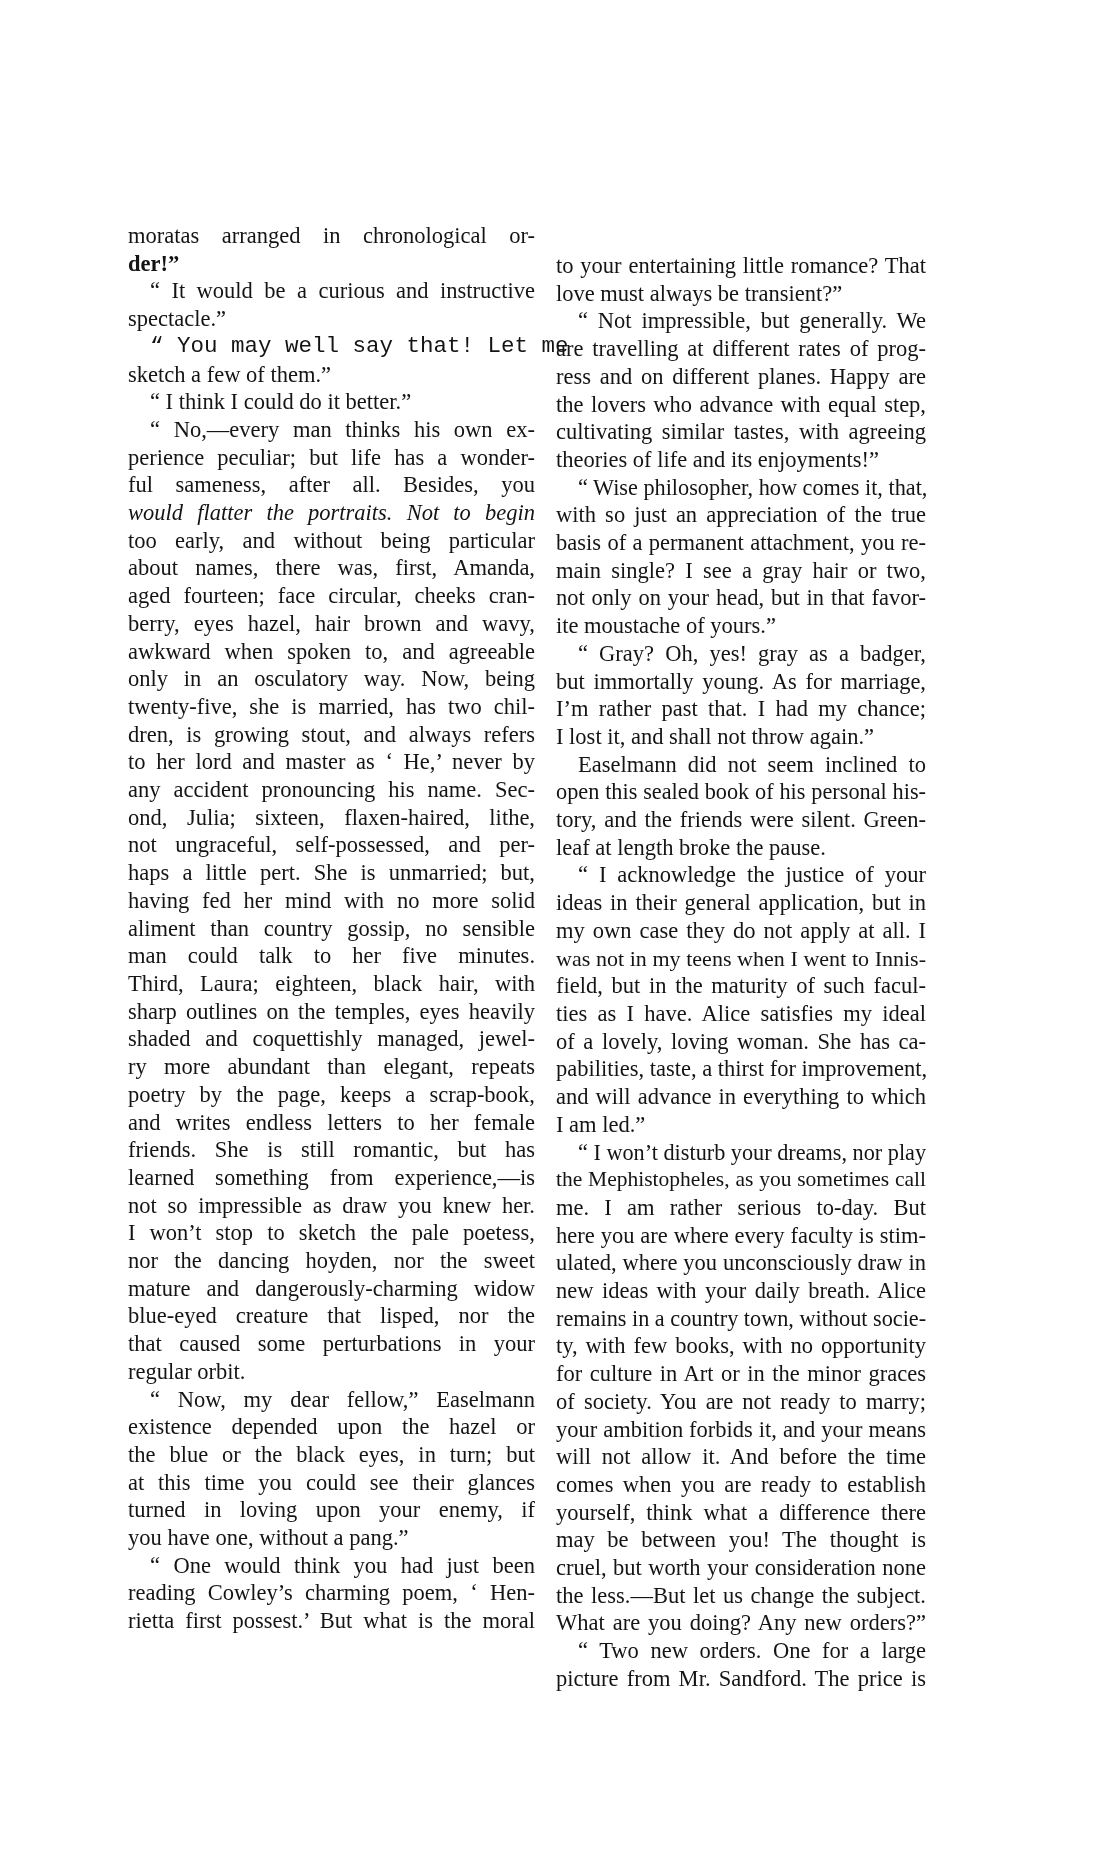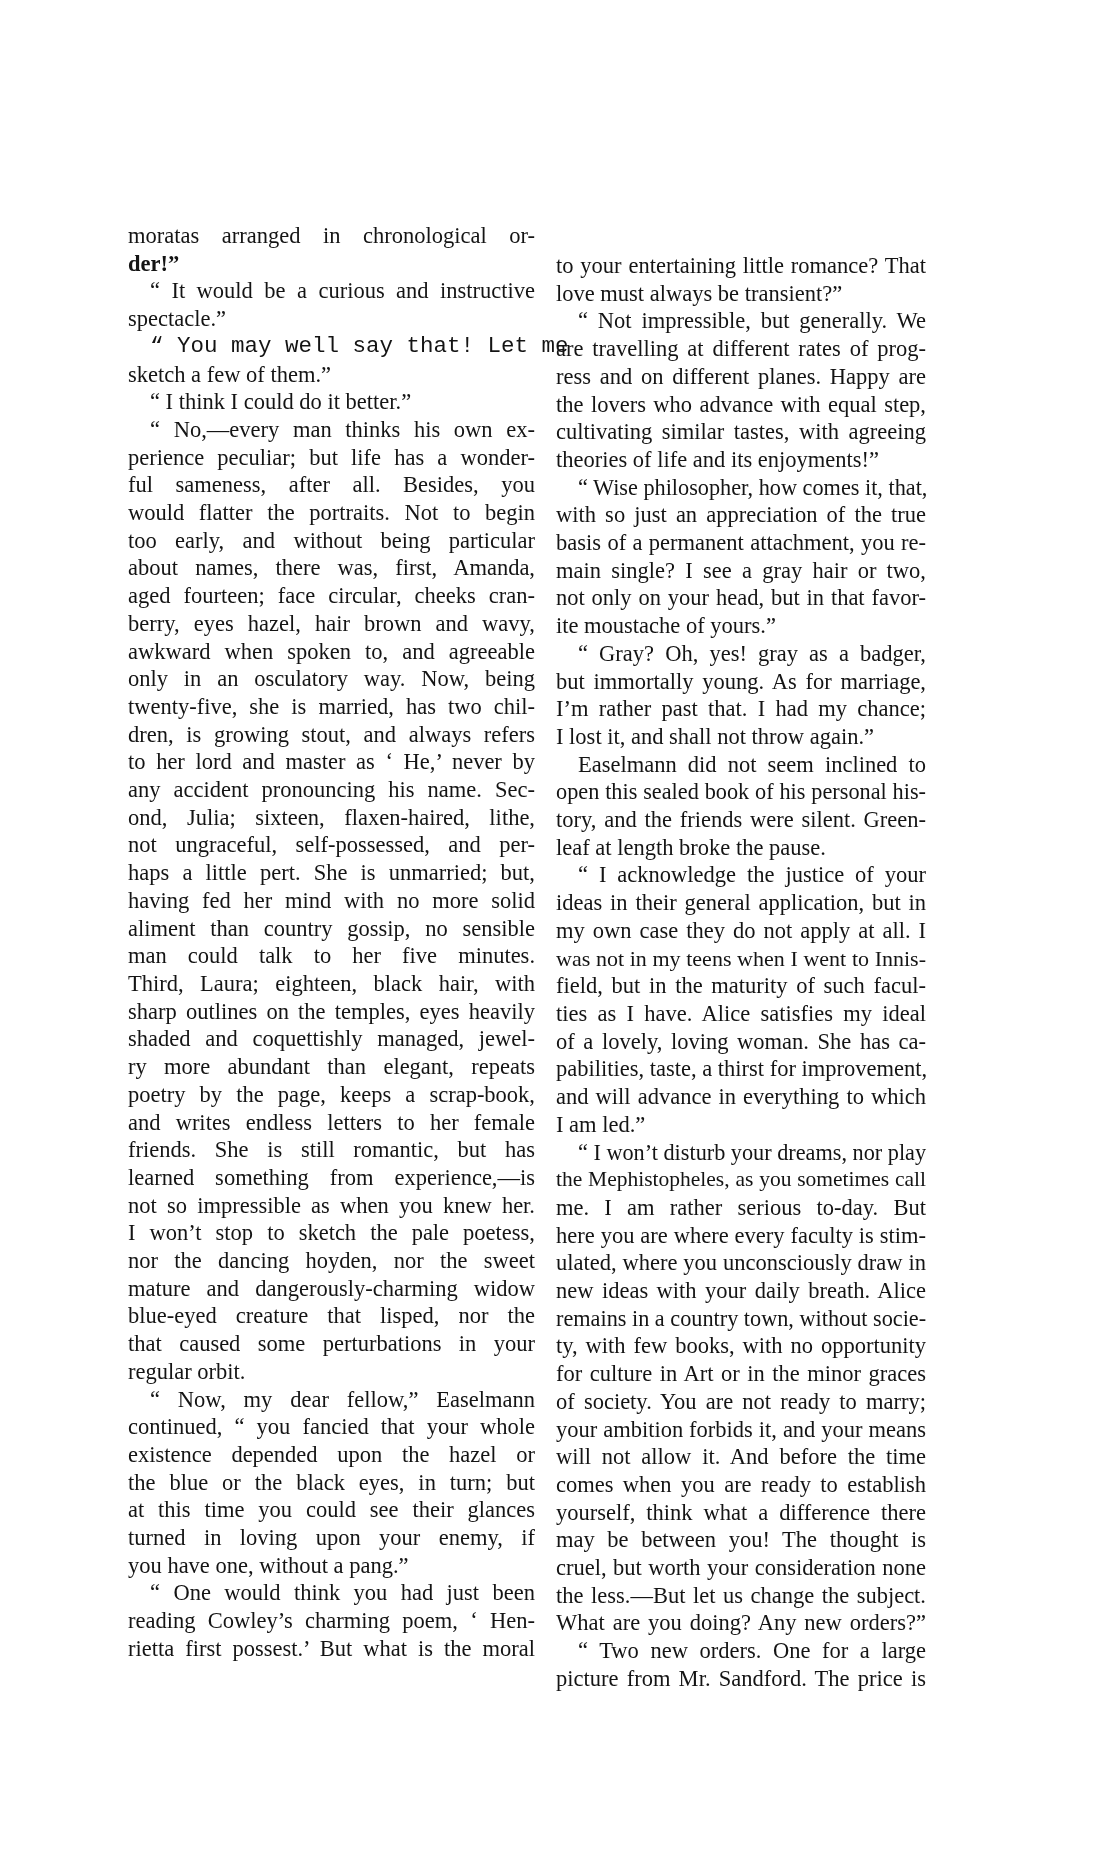--- a/index.html
+++ b/index.html
@@ -81,21 +81,21 @@
       <div class="line" style="height: 27.7115px; line-height: 27.7115px; text-align-last: justify;">moratas arranged in chronological or-</div>
       <div class="line last" style="height: 27.7115px; line-height: 27.7115px; text-align-last: left; font-weight: bold;">der!”</div>
       <div class="line indent" style="height: 27.7115px; line-height: 27.7115px; text-align-last: justify;">“ It would be a curious and instructive</div>
       <div class="line last" style="height: 27.7115px; line-height: 27.7115px; text-align-last: left;">spectacle.”</div>
       <div class="line indent" style="height: 27.7115px; line-height: 27.7115px; text-align-last: justify; font-family: Liberation Mono, monospace;">“ You may well say that! Let me</div>
       <div class="line last" style="height: 27.7115px; line-height: 27.7115px; text-align-last: left;">sketch a few of them.”</div>
       <div class="line indent last" style="height: 27.7115px; line-height: 27.7115px; text-align-last: left;">“ I think I could do it better.”</div>
       <div class="line indent" style="height: 27.7115px; line-height: 27.7115px; text-align-last: justify;">“ No,—every man thinks his own ex-</div>
       <div class="line" style="height: 27.7115px; line-height: 27.7115px; text-align-last: justify;">perience peculiar; but life has a wonder-</div>
       <div class="line" style="height: 27.7115px; line-height: 27.7115px; text-align-last: justify;">ful sameness, after all.  Besides, you</div>
-      <div class="line" style="height: 27.7115px; line-height: 27.7115px; text-align-last: justify;">would flatter the portraits.  Not to begin</div>
+      <div class="line" style="height: 27.7115px; line-height: 27.7115px; text-align-last: justify; font-style: italic;">would flatter the portraits.  Not to begin</div>
       <div class="line" style="height: 27.7115px; line-height: 27.7115px; text-align-last: justify;">too early, and without being particular</div>
       <div class="line" style="height: 27.7115px; line-height: 27.7115px; text-align-last: justify;">about names, there was, first, Amanda,</div>
       <div class="line" style="height: 27.7115px; line-height: 27.7115px; text-align-last: justify;">aged fourteen; face circular, cheeks cran-</div>
       <div class="line" style="height: 27.7115px; line-height: 27.7115px; text-align-last: justify;">berry, eyes hazel, hair brown and wavy,</div>
       <div class="line" style="height: 27.7115px; line-height: 27.7115px; text-align-last: justify;">awkward when spoken to, and agreeable</div>
       <div class="line" style="height: 27.7115px; line-height: 27.7115px; text-align-last: justify;">only in an osculatory way.  Now, being</div>
       <div class="line" style="height: 27.7115px; line-height: 27.7115px; text-align-last: justify;">twenty-five, she is married, has two chil-</div>
       <div class="line" style="height: 27.7115px; line-height: 27.7115px; text-align-last: justify;">dren, is growing stout, and always refers</div>
       <div class="line" style="height: 27.7115px; line-height: 27.7115px; text-align-last: justify;">to her lord and master as ‘ He,’ never by</div>
       <div class="line" style="height: 27.7115px; line-height: 27.7115px; text-align-last: justify;">any accident pronouncing his name.  Sec-</div>
@@ -106,29 +106,28 @@
       <div class="line" style="height: 27.7115px; line-height: 27.7115px; text-align-last: justify;">aliment than country gossip, no sensible</div>
       <div class="line" style="height: 27.7115px; line-height: 27.7115px; text-align-last: justify;">man could talk to her five minutes.</div>
       <div class="line" style="height: 27.7115px; line-height: 27.7115px; text-align-last: justify;">Third, Laura; eighteen, black hair, with</div>
       <div class="line" style="height: 27.7115px; line-height: 27.7115px; text-align-last: justify;">sharp outlines on the temples, eyes heavily</div>
       <div class="line" style="height: 27.7115px; line-height: 27.7115px; text-align-last: justify;">shaded and coquettishly managed, jewel-</div>
       <div class="line" style="height: 27.7115px; line-height: 27.7115px; text-align-last: justify;">ry more abundant than elegant, repeats</div>
       <div class="line" style="height: 27.7115px; line-height: 27.7115px; text-align-last: justify;">poetry by the page, keeps a scrap-book,</div>
       <div class="line" style="height: 27.7115px; line-height: 27.7115px; text-align-last: justify;">and writes endless letters to her female</div>
       <div class="line" style="height: 27.7115px; line-height: 27.7115px; text-align-last: justify;">friends.  She is still romantic, but has</div>
       <div class="line" style="height: 27.7115px; line-height: 27.7115px; text-align-last: justify;">learned something from experience,—is</div>
-      <div class="line" style="height: 27.7115px; line-height: 27.7115px; text-align-last: justify;">not so impressible as when you knew her.</div>
+      <div class="line" style="height: 27.7115px; line-height: 27.7115px; text-align-last: justify;">not so impressible as draw you knew her.</div>
       <div class="line" style="height: 27.7115px; line-height: 27.7115px; text-align-last: justify;">I won’t stop to sketch the pale poetess,</div>
       <div class="line" style="height: 27.7115px; line-height: 27.7115px; text-align-last: justify;">nor the dancing hoyden, nor the sweet</div>
       <div class="line" style="height: 27.7115px; line-height: 27.7115px; text-align-last: justify;">mature and dangerously-charming widow</div>
       <div class="line" style="height: 27.7115px; line-height: 27.7115px; text-align-last: justify;">blue-eyed creature that lisped, nor the</div>
       <div class="line" style="height: 27.7115px; line-height: 27.7115px; text-align-last: justify;">that caused some perturbations in your</div>
       <div class="line last" style="height: 27.7115px; line-height: 27.7115px; text-align-last: left;">regular orbit.</div>
       <div class="line indent" style="height: 27.7115px; line-height: 27.7115px; text-align-last: justify;">“ Now, my dear fellow,” Easelmann</div>
-      <div class="line" style="height: 27.7115px; line-height: 27.7115px; text-align-last: justify;">continued, “ you fancied that your whole</div>
       <div class="line" style="height: 27.7115px; line-height: 27.7115px; text-align-last: justify;">existence depended upon the hazel or</div>
       <div class="line" style="height: 27.7115px; line-height: 27.7115px; text-align-last: justify;">the blue or the black eyes, in turn; but</div>
       <div class="line" style="height: 27.7115px; line-height: 27.7115px; text-align-last: justify;">at this time you could see their glances</div>
       <div class="line" style="height: 27.7115px; line-height: 27.7115px; text-align-last: justify;">turned in loving upon your enemy, if</div>
       <div class="line last" style="height: 27.7115px; line-height: 27.7115px; text-align-last: left;">you have one, without a pang.”</div>
       <div class="line indent" style="height: 27.7115px; line-height: 27.7115px; text-align-last: justify;">“ One would think you had just been</div>
       <div class="line" style="height: 27.7115px; line-height: 27.7115px; text-align-last: justify;">reading Cowley’s charming poem, ‘ Hen-</div>
       <div class="line" style="height: 27.7115px; line-height: 27.7115px; text-align-last: justify;">rietta first possest.’  But what is the moral</div>
     </div>
   <div class="column col-right" id="col-right">

